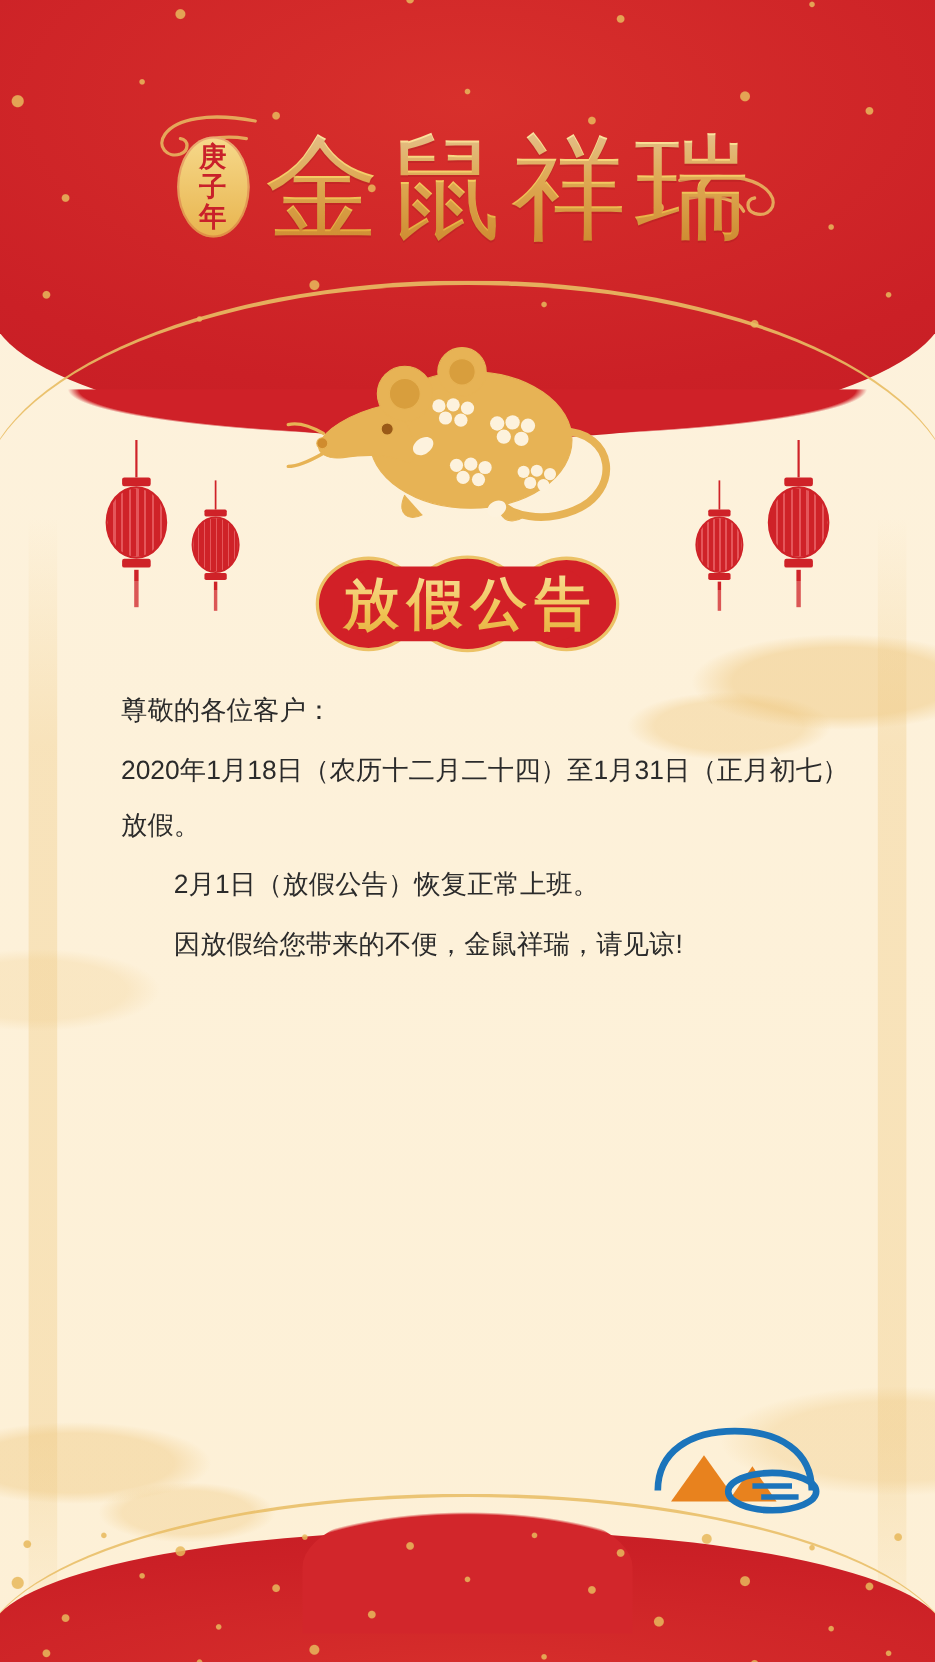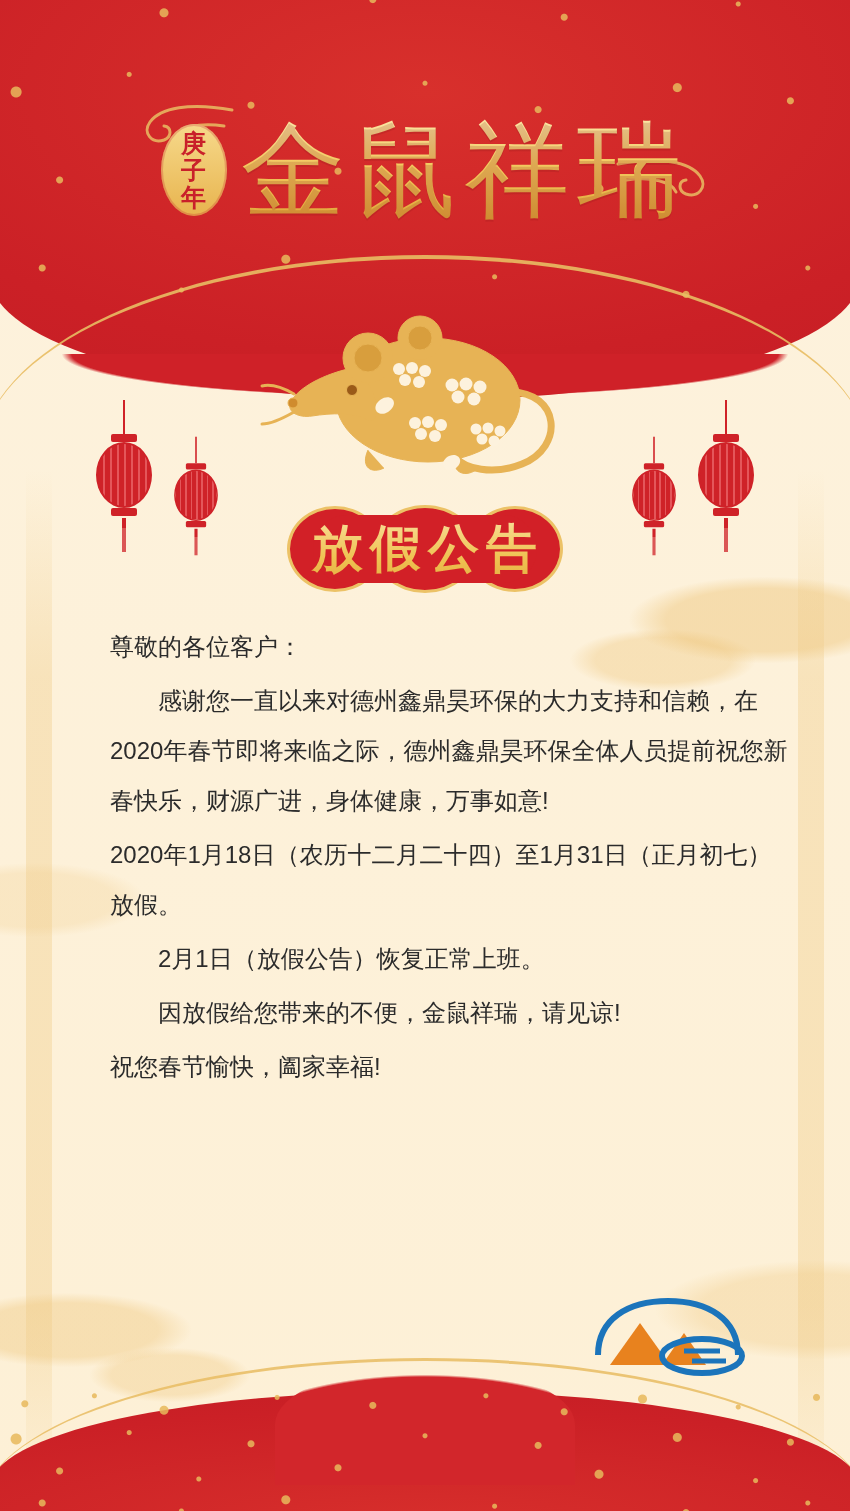--- a/index.html
+++ b/index.html
@@ -426,25 +426,23 @@
   <div class="badge">
     <div class="lobe l1"></div>
     <div class="lobe l3"></div>
     <div class="lobe l2"></div>
     <div class="plate"></div>
     <div class="text">放假公告</div>
   </div>
 
   <div class="content">
     <p>尊敬的各位客户：</p>
-    <p class="indent">感谢您一直以来对德州鑫鼎昊环保的大力支持和信赖，在2020年春节即将来临之际，德州鑫鼎昊环保全体人员提前祝您新春快乐，财源广进，身体健康，万事如意!</p>
     <p>2020年1月18日（农历十二月二十四）至1月31日（正月初七）放假。</p>
     <p class="indent">2月1日（放假公告）恢复正常上班。</p>
     <p class="indent">因放假给您带来的不便，金鼠祥瑞，请见谅!</p>
-    <p>祝您春节愉快，阖家幸福!</p>
   </div>
 
   <div class="logo">
     <svg viewBox="0 0 170 86" width="170" height="86">
       <path d="M10 62 C10 26, 40 8, 80 8 C120 8, 150 26, 150 62" fill="none" stroke="#1b74bb" stroke-width="6"></path>
       <path d="M22 72 L52 30 L82 72 Z" fill="#e8821e"></path>
       <path d="M74 72 L96 40 L118 72 Z" fill="#e8821e"></path>
       <ellipse cx="114" cy="63" rx="40" ry="17" fill="none" stroke="#1b74bb" stroke-width="6"></ellipse>
       <path d="M96 58 L132 58" stroke="#1b74bb" stroke-width="5"></path>
       <path d="M104 68 L138 68" stroke="#1b74bb" stroke-width="5"></path>

